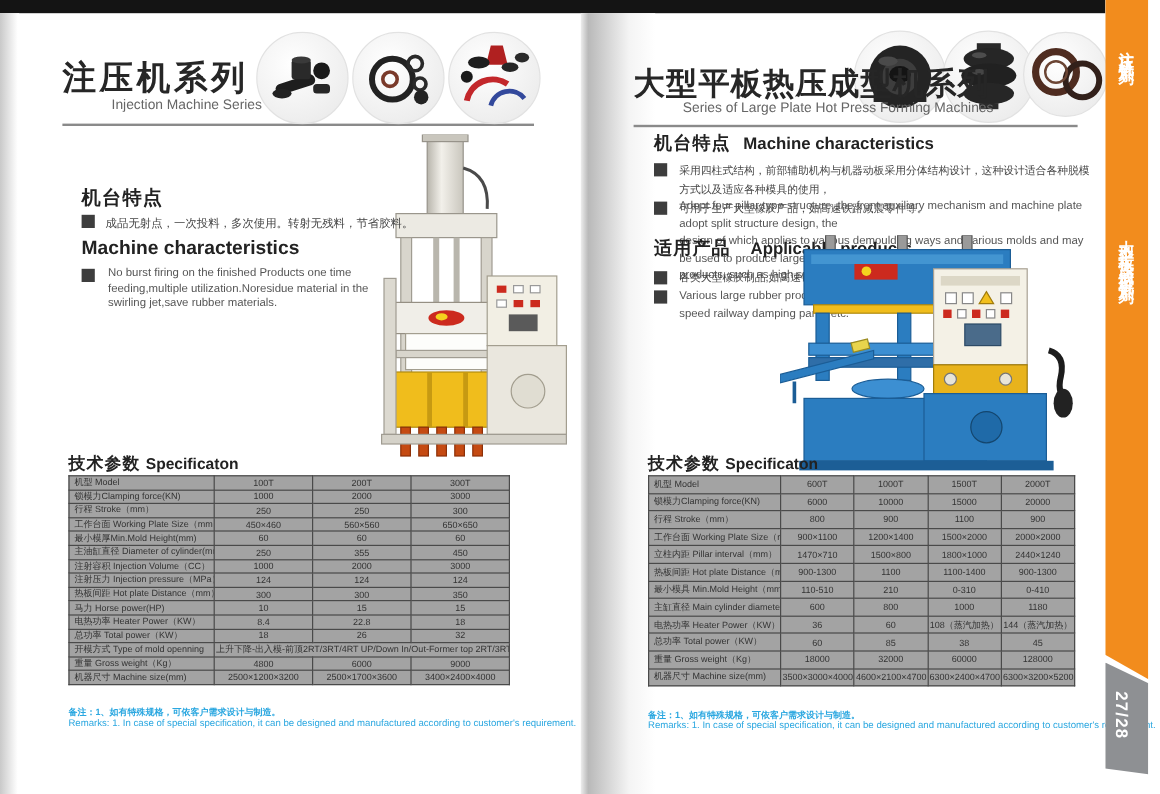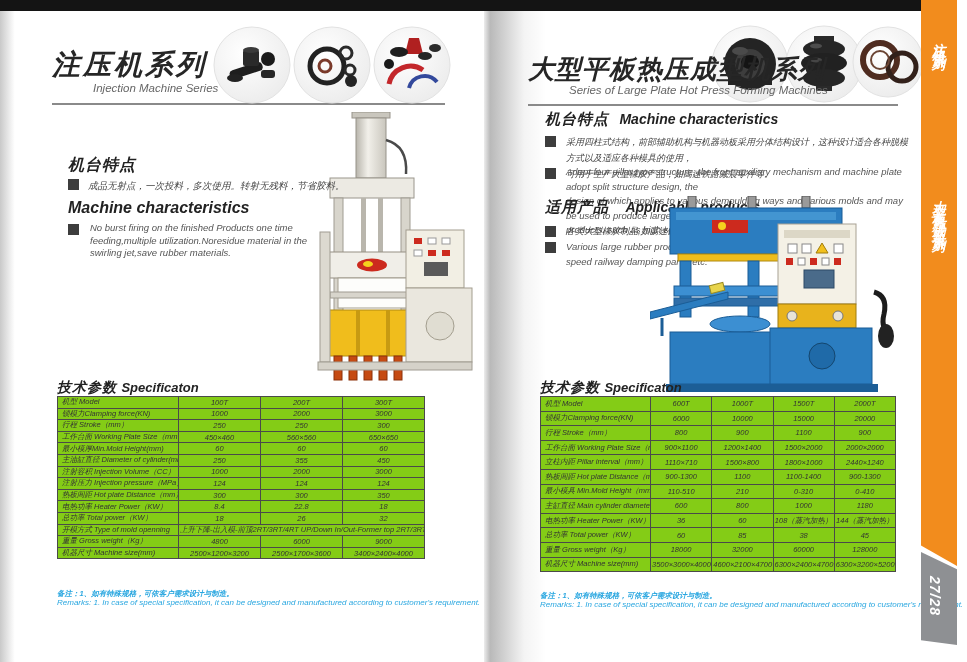--- a/index.html
+++ b/index.html
@@ -1,18 +1,18 @@
 <!DOCTYPE html>
 <html><head>
 <meta charset="utf-8">
 <style>
   * { margin:0; padding:0; box-sizing:border-box; }
   body { background:#fff; }
   .canvas { position:relative; width:967px; height:662px; background:#ffffff;
-            font-family:"Liberation Sans", sans-serif; overflow:hidden;font-style:italic; }
+            font-family:"Liberation Sans", sans-serif; overflow:hidden; }
 
   .topbar { position:absolute; left:0; top:0; width:921px; height:11px; background:#141414; }
   .left-edge-shadow { position:absolute; left:0; top:11px; width:16px; height:651px;
             background:linear-gradient(90deg,#c9c9c9 0%,#ffffff 92%); }
   .gutter { position:absolute; left:484px; top:11px; width:62px; height:651px;
             background:linear-gradient(90deg,#ededed 0%, #b9b9b9 10%, #f4f4f4 65%, #ffffff 100%); }
 
   
   .side-orange { position:absolute; left:921px; top:0; width:36px; height:566px;
             background:#F28C1D; clip-path:polygon(0 0,100% 0,100% 100%,0 96.4%); }
@@ -31,21 +31,21 @@
   .h-cn { font-weight:bold; color:#222; font-size:15px; letter-spacing:1px; }
   .h-en { font-weight:bold; color:#222; font-size:14px;text-align:right; }
   .sq { display:inline-block; width:11px; height:11px; background:#3d3d3d; }
   .body-cn { font-size:9.5px; color:#444; }
   .body-en { font-size:9.5px; color:#555; }
 
   .spec-h { position:absolute; font-weight:bold; color:#222; }
   .spec-h .cn { font-size:14px; letter-spacing:1px;margin-top:12px; }
   .spec-h .en { font-size:13px; }
 
-  table { border-collapse:collapse; table-layout:fixed; position:absolute; background:#84cc16; }
+  table { border-collapse:collapse; table-layout:fixed; position:absolute; background:#a3a3a3; }
   td { border:1px solid #4a4a4a; color:#333; text-align:center; padding:0 1px;
        overflow:hidden; white-space:nowrap; }
   .t-left { left:57px; top:396px; width:368px; }
   .t-left td { height:11.6px; font-size:7.5px;text-align:center; }
   .t-right { left:540px; top:396px; width:356px; }
   .t-right td { height:14.6px; font-size:7.5px; }
   td.lbl { text-align:left; padding-left:4px; }
 
   .remarks-cn { position:absolute; color:#2aa7e0; font-size:7.5px; font-weight:bold; }
   .remarks-en { position:absolute; color:#2aa7e0; font-size:8px; }
@@ -215,20 +215,26 @@
           <td>124</td>
           <td>124</td>
         </tr>
         <tr>
           <td class="lbl">热板间距 Hot plate Distance（mm）</td>
           <td>300</td>
           <td>300</td>
           <td>350</td>
         </tr>
         <tr>
+          <td class="lbl">马力 Horse power(HP)</td>
+          <td>10</td>
+          <td>15</td>
+          <td>15</td>
+        </tr>
+        <tr>
           <td class="lbl">电热功率 Heater Power（KW）</td>
           <td>8.4</td>
           <td>22.8</td>
           <td>18</td>
         </tr>
         <tr>
           <td class="lbl">总功率 Total power（KW）</td>
           <td>18</td>
           <td>26</td>
           <td>32</td>
@@ -391,21 +397,21 @@
         </tr>
         <tr>
           <td class="lbl">工作台面 Working Plate Size（mm）</td>
           <td>900×1100</td>
           <td>1200×1400</td>
           <td>1500×2000</td>
           <td>2000×2000</td>
         </tr>
         <tr>
           <td class="lbl">立柱内距 Pillar interval（mm）</td>
-          <td>1110×710</td>
+          <td>1470×710</td>
           <td>1500×800</td>
           <td>1800×1000</td>
           <td>2440×1240</td>
         </tr>
         <tr>
           <td class="lbl">热板间距 Hot plate Distance（mm）</td>
           <td>900-1300</td>
           <td>1100</td>
           <td>1100-1400</td>
           <td>900-1300</td>

